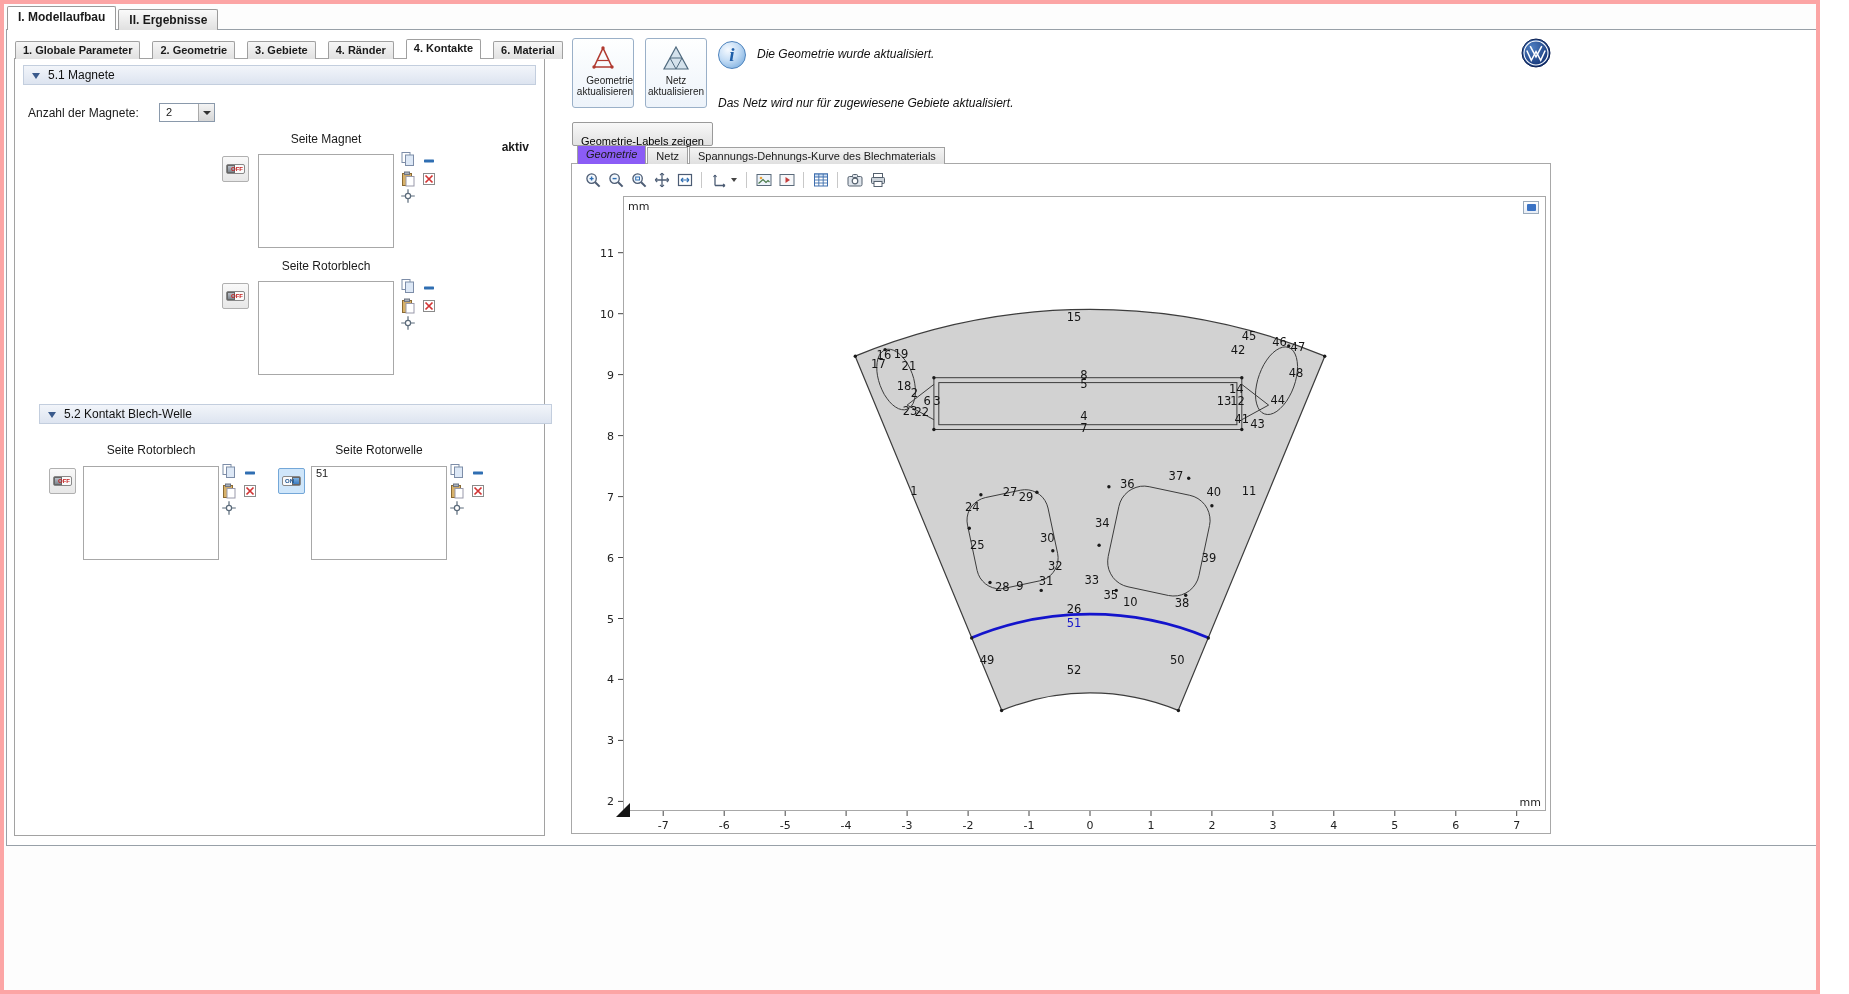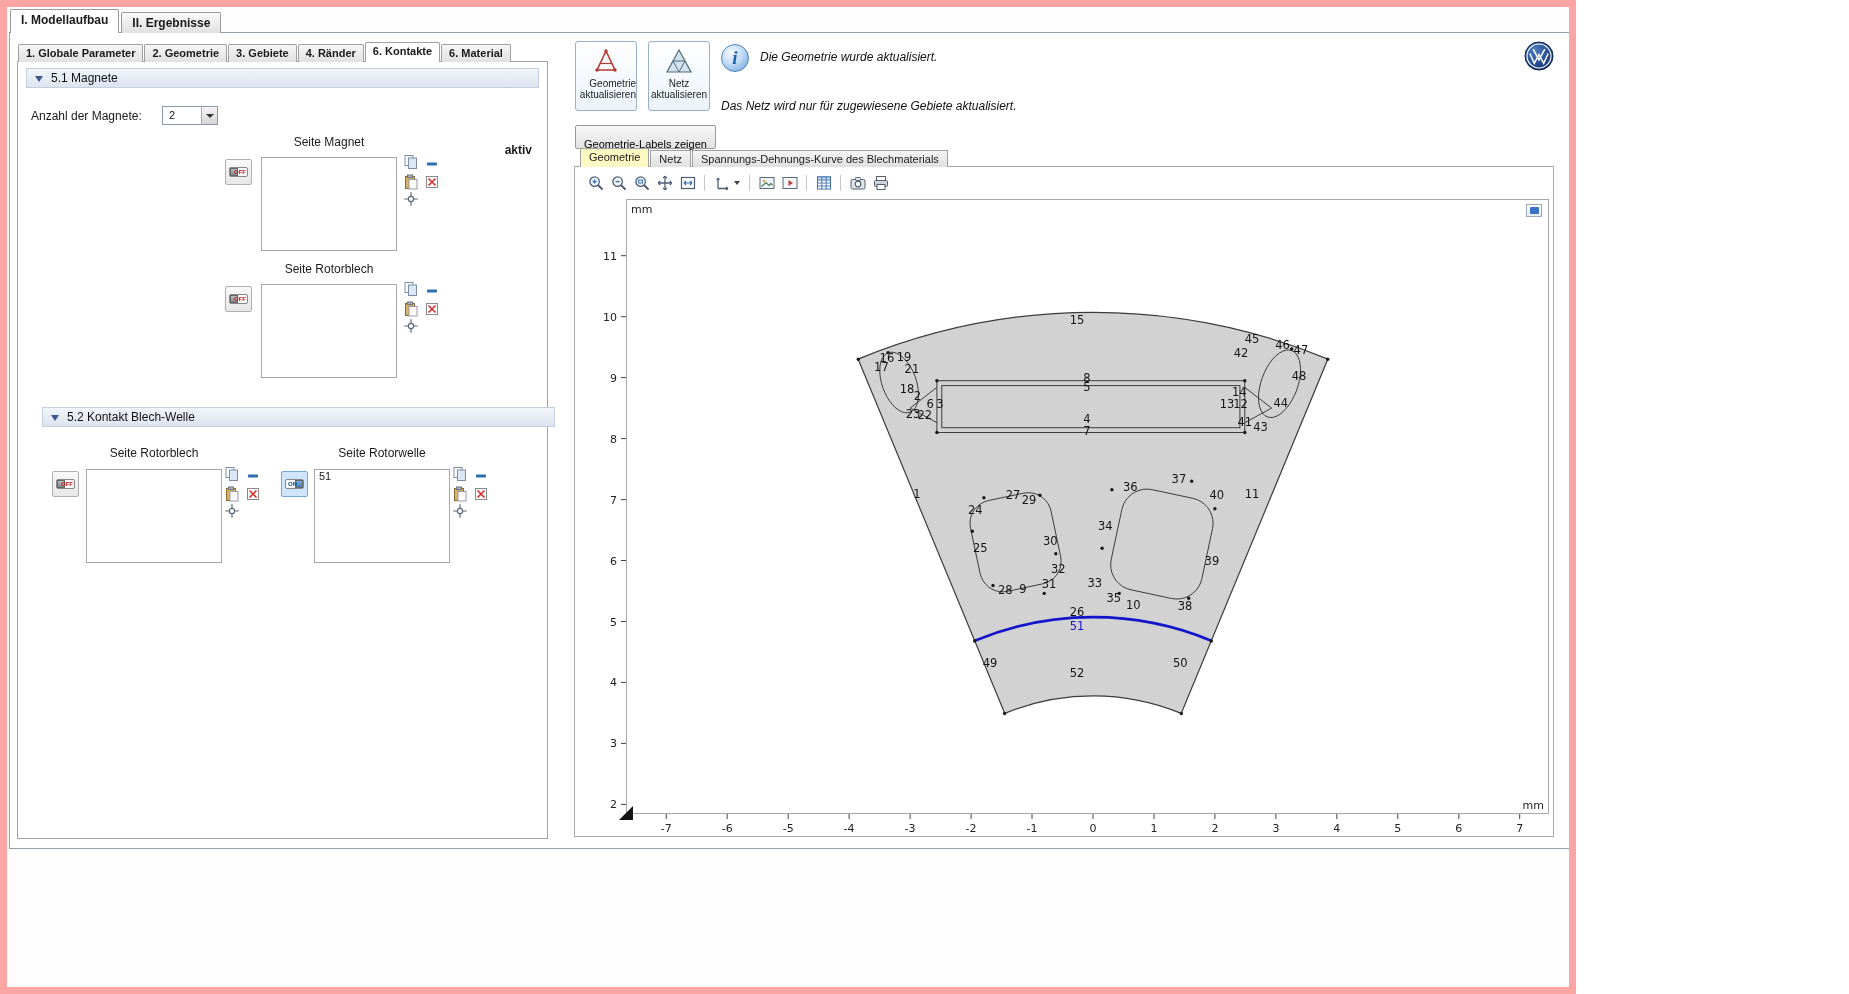--- a/index.html
+++ b/index.html
@@ -1,35 +1,35 @@
 <!DOCTYPE html>
 <html><head>
 <meta charset="utf-8">
 <style>
   * { box-sizing: border-box; margin: 0; padding: 0; }
   html,body { background:#ffffff; }
   .app {
-    position: relative; width: 1576px; height: 994px;
-    background: #fdfdfd; border: 7px solid #fca5a5;
+    position: relative; width: 1820px; height: 994px;
+    background: #fdfdfd; border: 4px solid #fca5a5;
     font-family: "Liberation Sans","DejaVu Sans",sans-serif;
     font-size: 12px; color: #1a1a1a; overflow: hidden;
   }
   
   .win-tabs { position:absolute; left:3px; top:2px; height:24px; display:flex; align-items:flex-end; z-index:9; }
   .win-tab { height:21px; padding:3px 10px 0; font-size:12px; font-weight:bold;
     border:1px solid #9a9a9a; border-bottom:none; background:linear-gradient(#fafafa,#e0e0e0);
     margin-right:2px; border-radius:2px 2px 0 0; white-space:nowrap; }
   .win-tab.active { height:24px; background:#fff; z-index:10; }
   
   .frame { position:absolute; left:2px; top:25px; width:1845px; height:817px; background:#fff; border:1px solid #98a0a8; }
   
   .subtabs { position:absolute; left:8px; top:9px; height:20px; display:flex; align-items:flex-end; z-index:3; }
   .subtab { height:18px; padding:2px 7px 0; font-size:11px; font-weight:bold;
     border:1px solid #a0a0a0; border-bottom:none; background:linear-gradient(#f6f6f6,#e1e1e1);
-    margin-right:1px; border-radius:2px 2px 0 0; white-space:nowrap; }
+    margin-right:12px; border-radius:2px 2px 0 0; white-space:nowrap; }
   .subtab.active { height:20px; background:#fff; z-index:4; }
   
   .form-box { position:absolute; left:7px; top:28px; width:531px; height:778px; border:1px solid #a2a2a2; background:#fff; }
   .section-header { position:absolute; height:20px; background:linear-gradient(#f2f5fa,#dde4f0);
     border:1px solid #c3cede; font-size:12px; line-height:18px; padding-left:24px; color:#111; }
   .section-header .tri { position:absolute; left:8px; top:7px; width:0; height:0;
     border-left:4px solid transparent; border-right:4px solid transparent; border-top:6px solid #3a5a8c; }
   .plain-label { position:absolute; font-size:12px; white-space:nowrap; }
   .col-label { position:absolute; text-align:center; font-size:12px; }
   .bold { font-weight:bold; }
@@ -68,21 +68,21 @@
     font-family:"Liberation Serif","DejaVu Serif",serif; font-style:italic; font-weight:bold;
     font-size:19px; text-align:center; line-height:25px; }
   .info-circle:after { content:"i"; }
   .msg { position:absolute; font-size:12px; color:#111; white-space:nowrap;font-style:italic; }
   .small-btn { position:absolute; height:17px; border:1px solid #9a9a9a; border-radius:2px;
     background:linear-gradient(#f8f8f8,#e2e2e2); font-size:11px; line-height:14px; padding:11px 8px;
     font-family:inherit; white-space:nowrap; }
   .gtabs { position:absolute; height:19px; display:flex; align-items:flex-end; z-index:3; }
   .gtab { height:17px; padding:2px 8px 0; font-size:11px; border:1px solid #a0a0a0; border-bottom:none;
     background:linear-gradient(#f4f4f4,#e0e0e0); margin-right:1px; white-space:nowrap; }
-  .gtab.active { height:19px; background:#fef9c3; z-index:4; }
+  .gtab.active { height:19px; background:#8b5cf6; z-index:4;font-style:italic; }
   .graphics-box { position:absolute; left:564px; top:133px; width:980px; height:671px; border:1px solid #a8a8a8; background:#fff; }
   .gtoolbar { position:absolute; left:10px; top:5px; height:22px; display:flex; align-items:center; gap:2px; }
   .gt-btn { width:21px; height:21px; display:flex; align-items:center; justify-content:center; border:1px solid transparent; }
   .gt-btn.wide { width:32px; }
   .gt-sep { width:1px; height:16px; background:#c8c8c8; margin:0 4px; }
   .caret { width:0; height:0; border-left:3.5px solid transparent; border-right:3.5px solid transparent; border-top:4px solid #444; margin-left:2px; }
   .plot-svg { position:absolute; left:51px; top:32px; overflow:visible; }
   .tick { font:11px "DejaVu Sans",sans-serif; fill:#222; }
   .elabel { font:11.5px "DejaVu Sans",sans-serif; fill:#151515; }
   .elabel.blue { fill:#1515cc; }
@@ -102,21 +102,21 @@
       <div class="win-tab">II. Ergebnisse</div>
     </div>
 
   <div class="frame">
 
     <div class="subtabs" id="leftTabs">
         <div class="subtab">1. Globale Parameter</div>
         <div class="subtab">2. Geometrie</div>
         <div class="subtab">3. Gebiete</div>
         <div class="subtab">4. Ränder</div>
-        <div class="subtab active">6. Kontakte</div>
+        <div class="subtab active">4. Kontakte</div>
         <div class="subtab">6. Material</div>
       </div>
 
     <div class="form-box" id="formBox">
       <div class="section-header" style="left:8px;top:6px;width:513px;">
         <span class="tri"></span>
         <span>5.1 Magnete</span>
       </div>
 
       <div class="plain-label" style="left:13px;top:47px;">Anzahl der Magnete:</div>

